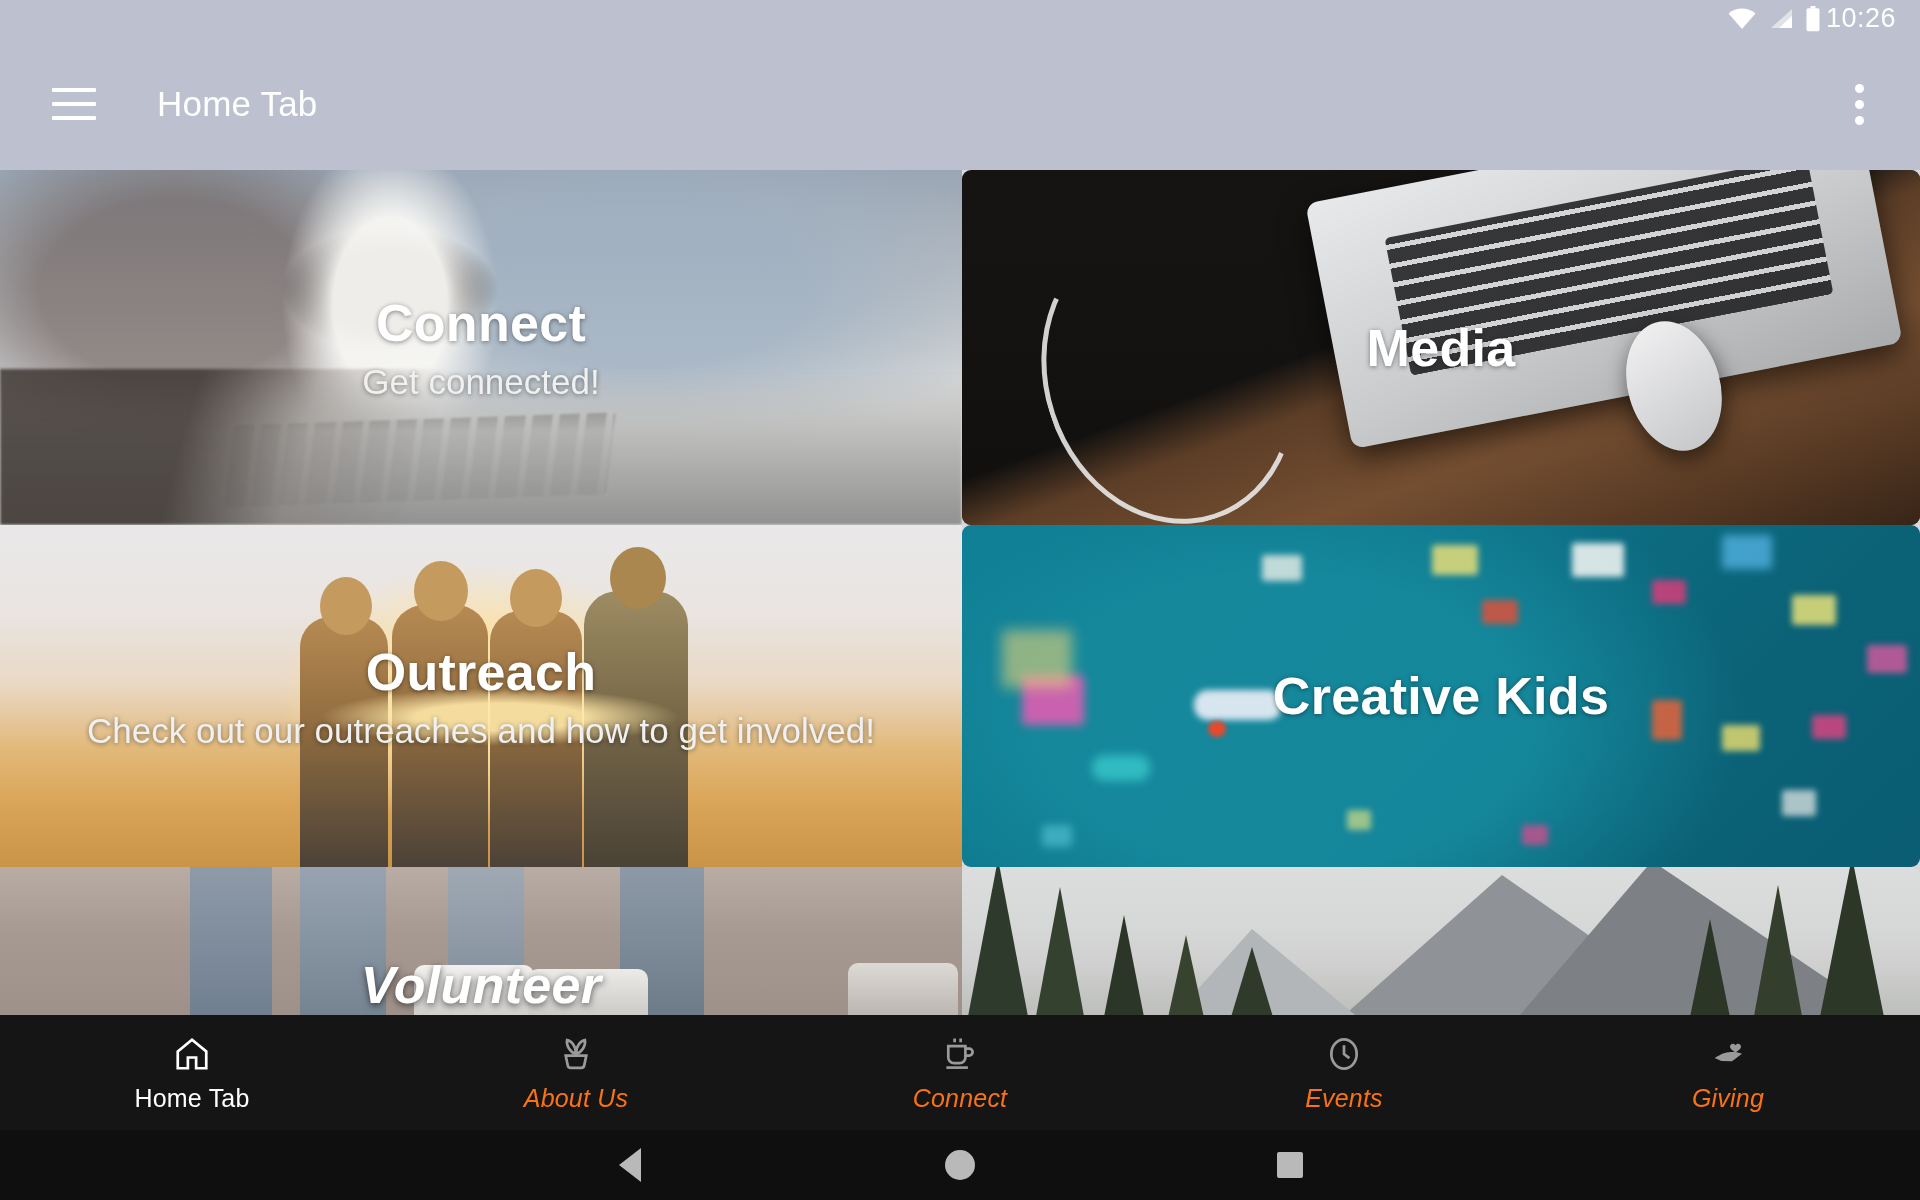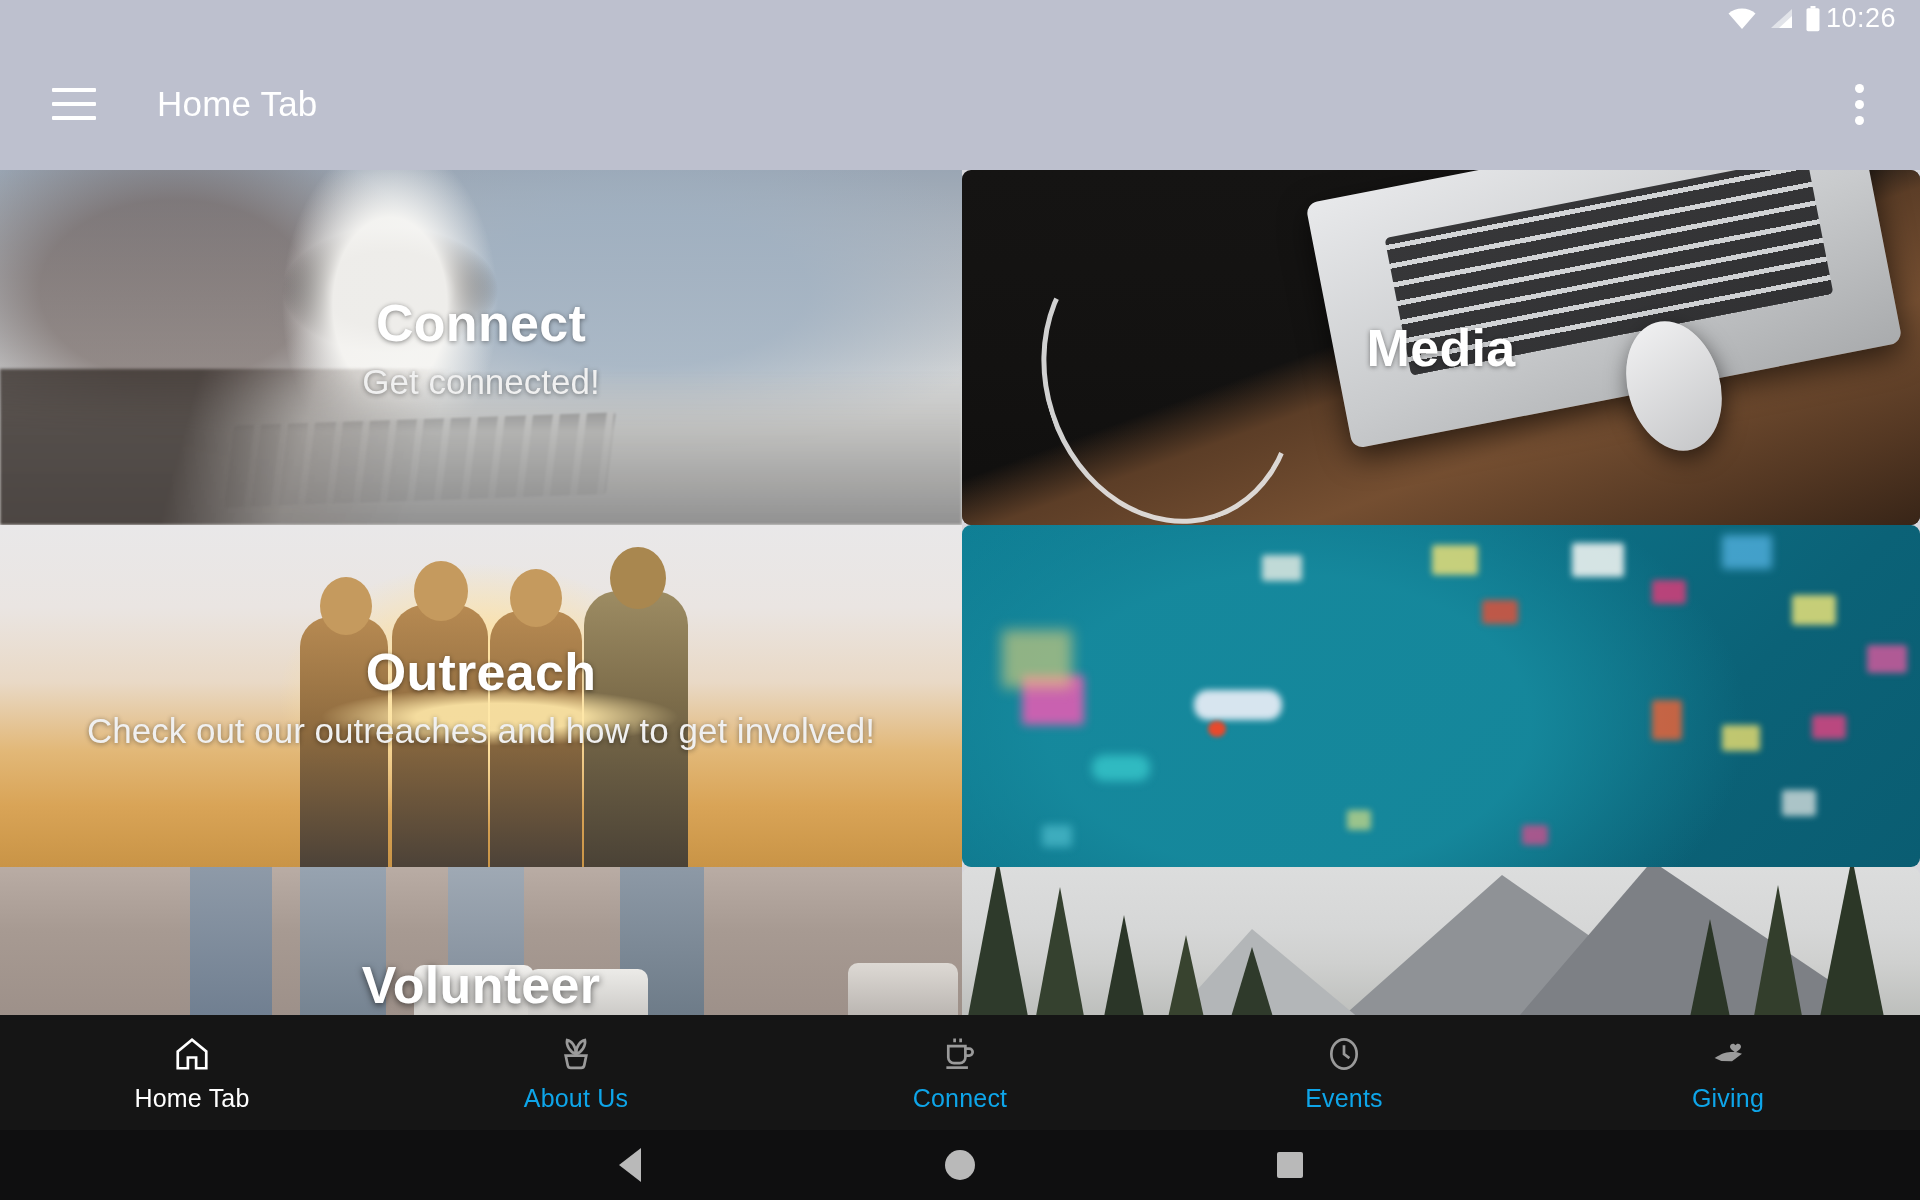--- a/index.html
+++ b/index.html
@@ -178,21 +178,21 @@
     position:absolute; left:0; top:1015px; width:1920px; height:115px;
     background:#151515; display:flex; align-items:center;
   }
   .navitem {
     flex:1; display:flex; flex-direction:column;
     align-items:center; justify-content:center; gap:9px; cursor:pointer;
   }
   .navitem .nav-ico { height:42px; display:flex; align-items:center; justify-content:center; }
   .navitem .nav-lbl { font-size:25px; letter-spacing:.2px; }
   .navitem.active .nav-lbl { color:#ffffff; }
-  .navitem:not(.active) .nav-lbl { color:#0ea5e9; }
+  .navitem:not(.active) .nav-lbl { color:#f97316;font-style:italic; }
 
   
   .sysnav {
     position:absolute; left:0; top:1130px; width:1920px; height:70px;
     background:#0f0f10; display:flex; align-items:center; justify-content:center;
   }
   .sysnav .slot { width:330px; display:flex; align-items:center; justify-content:center; cursor:pointer; }
   .sys-back { width:0;height:0; border-top:17px solid transparent; border-bottom:17px solid transparent; border-right:22px solid #b9b9b9; }
   .sys-home { width:30px; height:30px; border-radius:50%; background:#b9b9b9; }
   .sys-recent { width:26px; height:26px; background:#b9b9b9; border-radius:2px; }
@@ -286,37 +286,38 @@
           <div class="conf" style="left:690px;top:175px;width:30px;height:40px;background:rgba(242,98,52,.8);filter:blur(3px);"></div>
           <div class="conf" style="left:760px;top:200px;width:38px;height:26px;background:rgba(238,224,110,.8);filter:blur(3px);"></div>
           <div class="conf" style="left:850px;top:190px;width:34px;height:24px;background:rgba(230,66,130,.8);filter:blur(3px);"></div>
           <div class="conf" style="left:130px;top:230px;width:58px;height:26px;background:rgba(60,208,210,.7);filter:blur(5px);border-radius:12px;"></div>
           <div class="conf" style="left:820px;top:265px;width:34px;height:26px;background:rgba(240,240,235,.7);filter:blur(3px);"></div>
           <div class="conf" style="left:560px;top:300px;width:26px;height:20px;background:rgba(230,72,140,.7);filter:blur(3px);"></div>
           <div class="conf" style="left:385px;top:285px;width:24px;height:20px;background:rgba(244,236,130,.6);filter:blur(3px);"></div>
           <div class="conf" style="left:905px;top:120px;width:40px;height:28px;background:rgba(232,88,160,.75);filter:blur(3px);"></div>
           <div class="conf" style="left:80px;top:300px;width:30px;height:22px;background:rgba(90,200,215,.6);filter:blur(4px);"></div>
         </div>
+        <div class="tile-title">Creative Kids</div>
       </div>
 
     </div>
 
     <div class="grid-row row3">
 
       <div class="tile tile-l">
         <div class="bg bg-vol">
           <div class="leg" style="left:190px;width:82px;background:linear-gradient(180deg,#8e9aa8,#6e7d8f);"></div>
           <div class="leg" style="left:300px;width:86px;background:linear-gradient(180deg,#97a3b0,#73818f);"></div>
           <div class="leg" style="left:448px;width:76px;background:linear-gradient(180deg,#9fa9b4,#7b8795);"></div>
           <div class="leg" style="left:620px;width:84px;background:linear-gradient(180deg,#8d99a6,#6b7986);"></div>
           <div style="position:absolute;left:414px;bottom:0;width:120px;height:62px;background:linear-gradient(180deg,#f1f0ee,#c9c7c3);border-radius:10px 10px 6px 6px;z-index:3;"></div>
           <div style="position:absolute;left:528px;bottom:0;width:120px;height:58px;background:linear-gradient(180deg,#ecebe8,#c4c2bf);border-radius:10px 10px 6px 6px;z-index:3;"></div>
           <div style="position:absolute;left:848px;bottom:0;width:110px;height:64px;background:linear-gradient(180deg,#ddd9d4,#b3aeaa);border-radius:10px;z-index:3;"></div>
         </div>
-        <div class="tile-title soft" style="margin-top:75px;">Volunteer</div>
+        <div class="tile-title soft" style="margin-top:75px;font-style:italic;">Volunteer</div>
       </div>
 
       <div class="tile tile-r">
         <div class="bg bg-mtn">
           <div class="peak" style="left:360px;top:8px;width:0;height:0;border-left:180px solid transparent;border-right:230px solid transparent;border-bottom:160px solid #8f9296;"></div>
           <div class="peak" style="left:540px;top:-6px;width:0;height:0;border-left:150px solid transparent;border-right:260px solid transparent;border-bottom:175px solid #7d8085;"></div>
           <div class="peak" style="left:200px;top:62px;width:0;height:0;border-left:90px solid transparent;border-right:120px solid transparent;border-bottom:100px solid #b3b6b8;"></div>
           <div class="tree" style="left:4px;width:0;height:0;border-left:32px solid transparent;border-right:32px solid transparent;border-bottom:168px solid #2e3a2b;"></div>
           <div class="tree" style="left:72px;width:0;height:0;border-left:26px solid transparent;border-right:26px solid transparent;border-bottom:140px solid #35412f;"></div>
           <div class="tree" style="left:140px;width:0;height:0;border-left:22px solid transparent;border-right:22px solid transparent;border-bottom:112px solid #2b3628;"></div>

